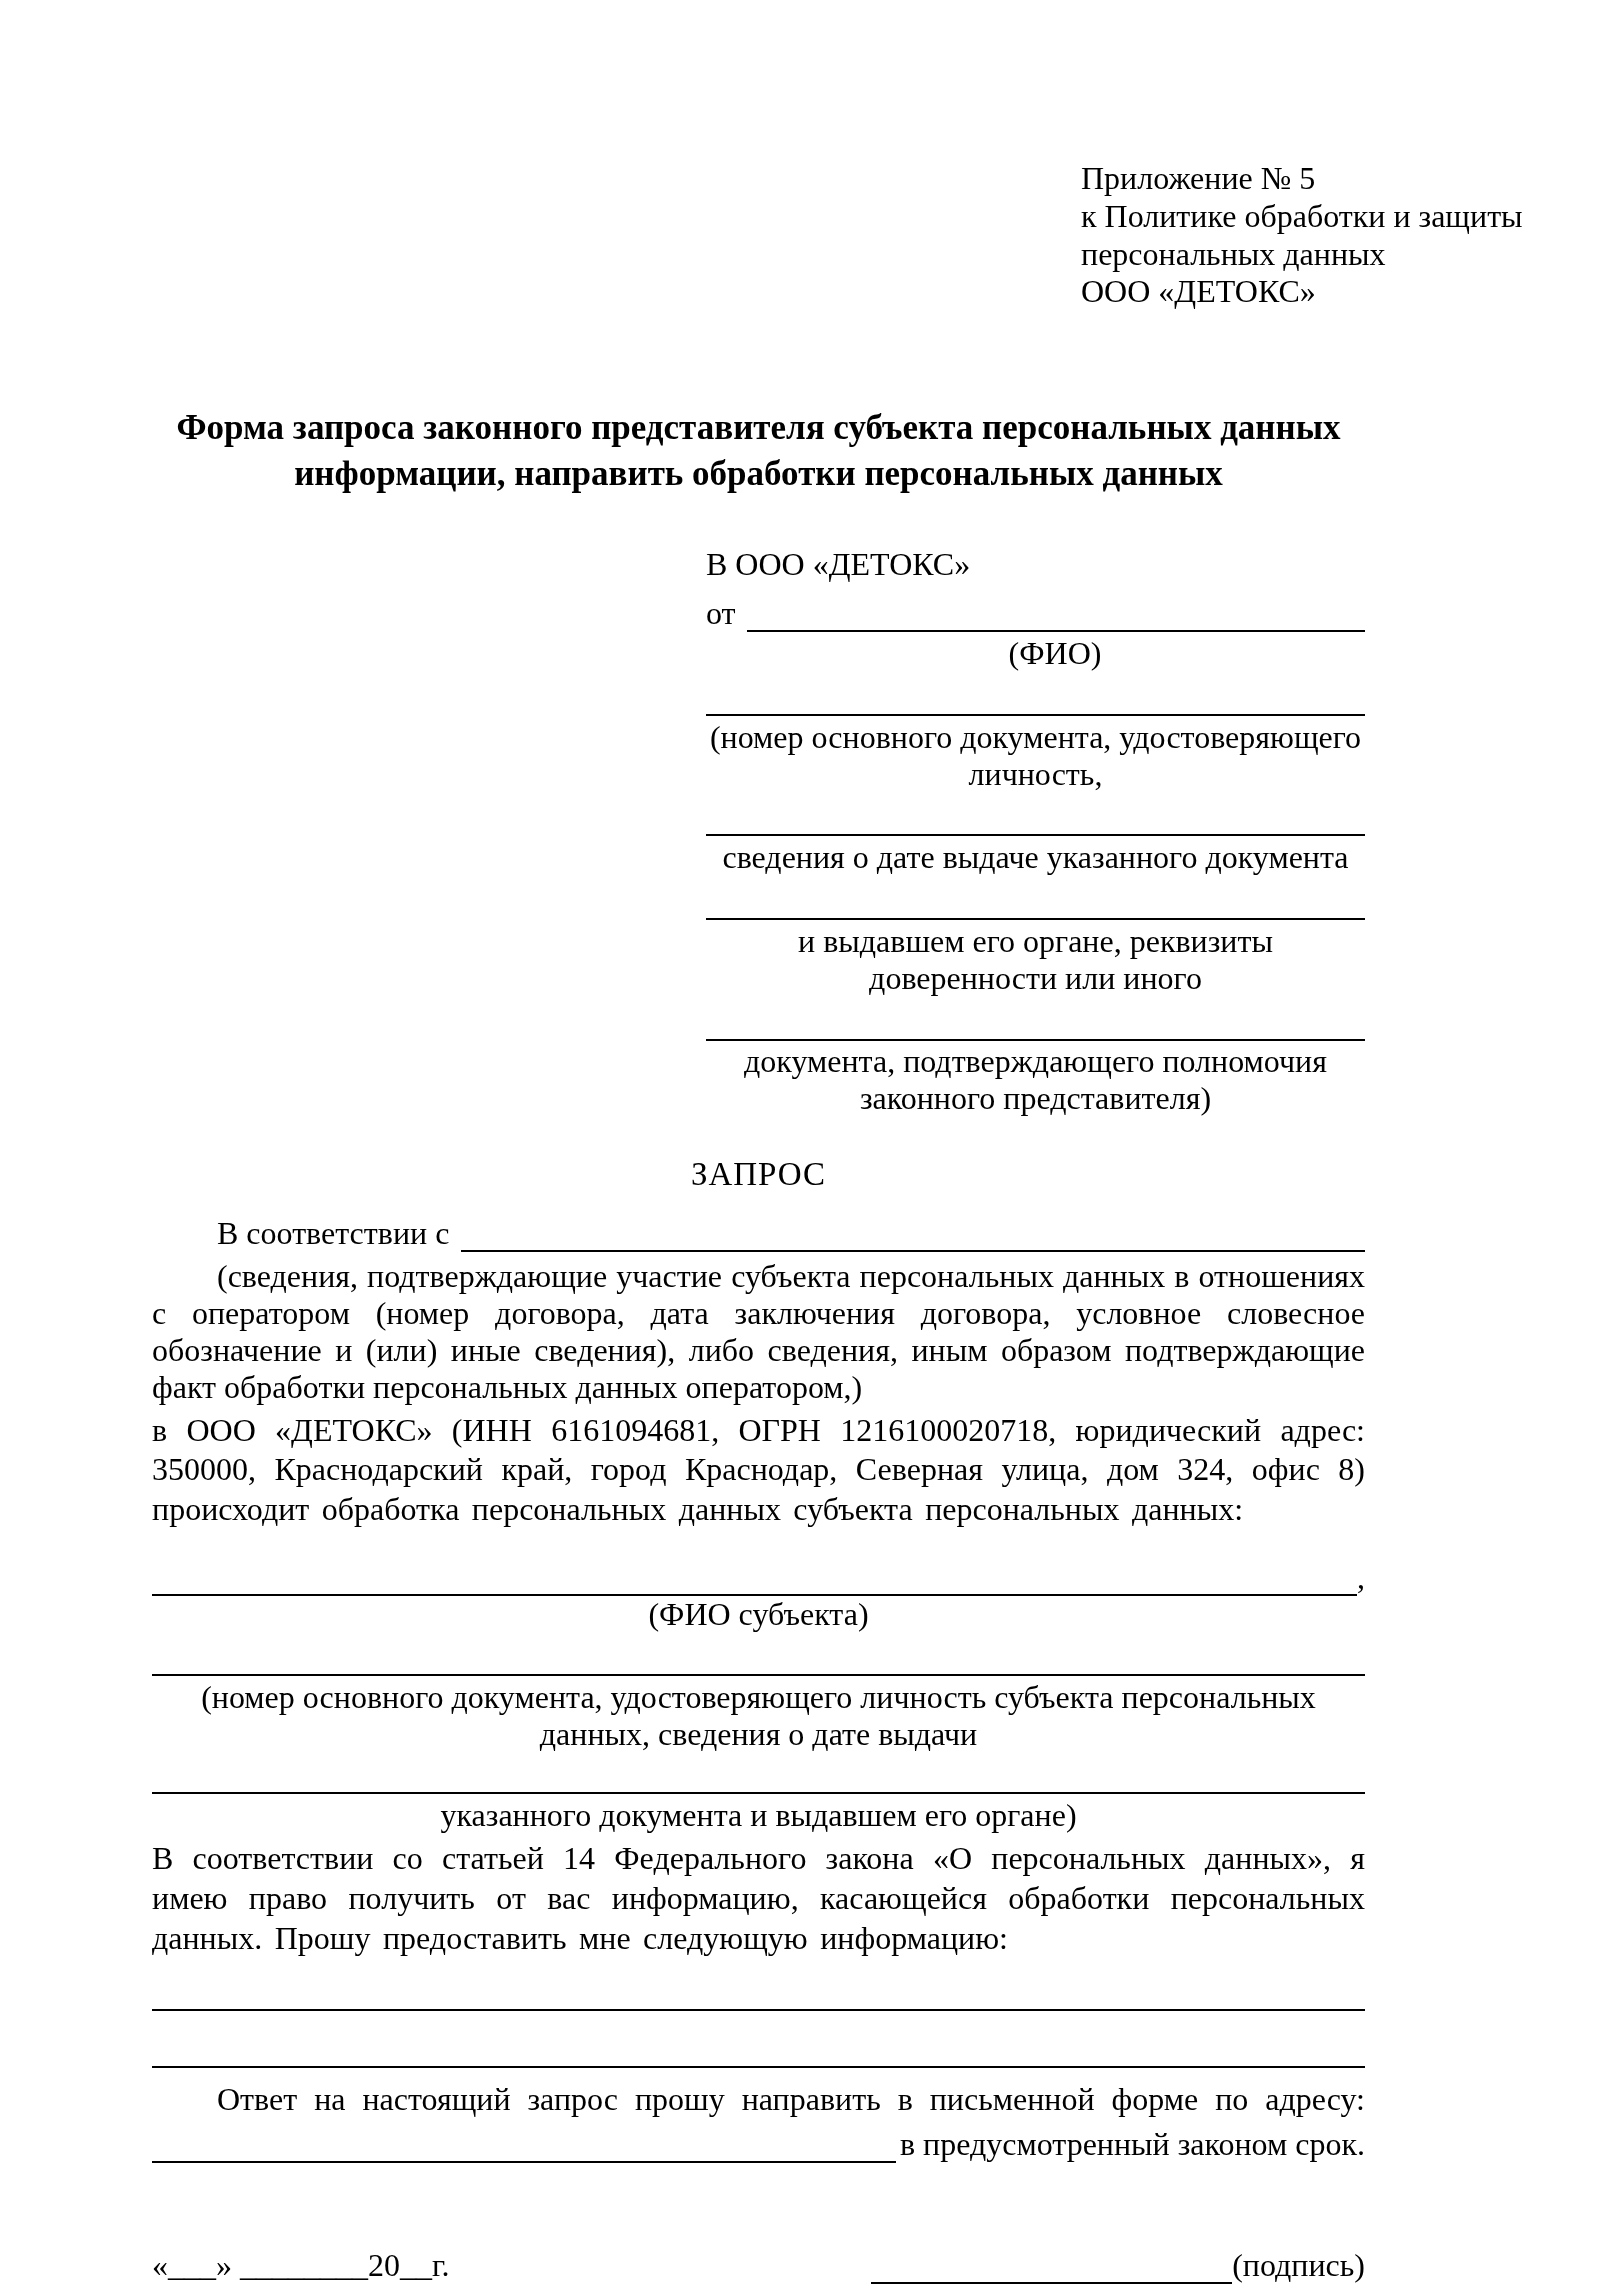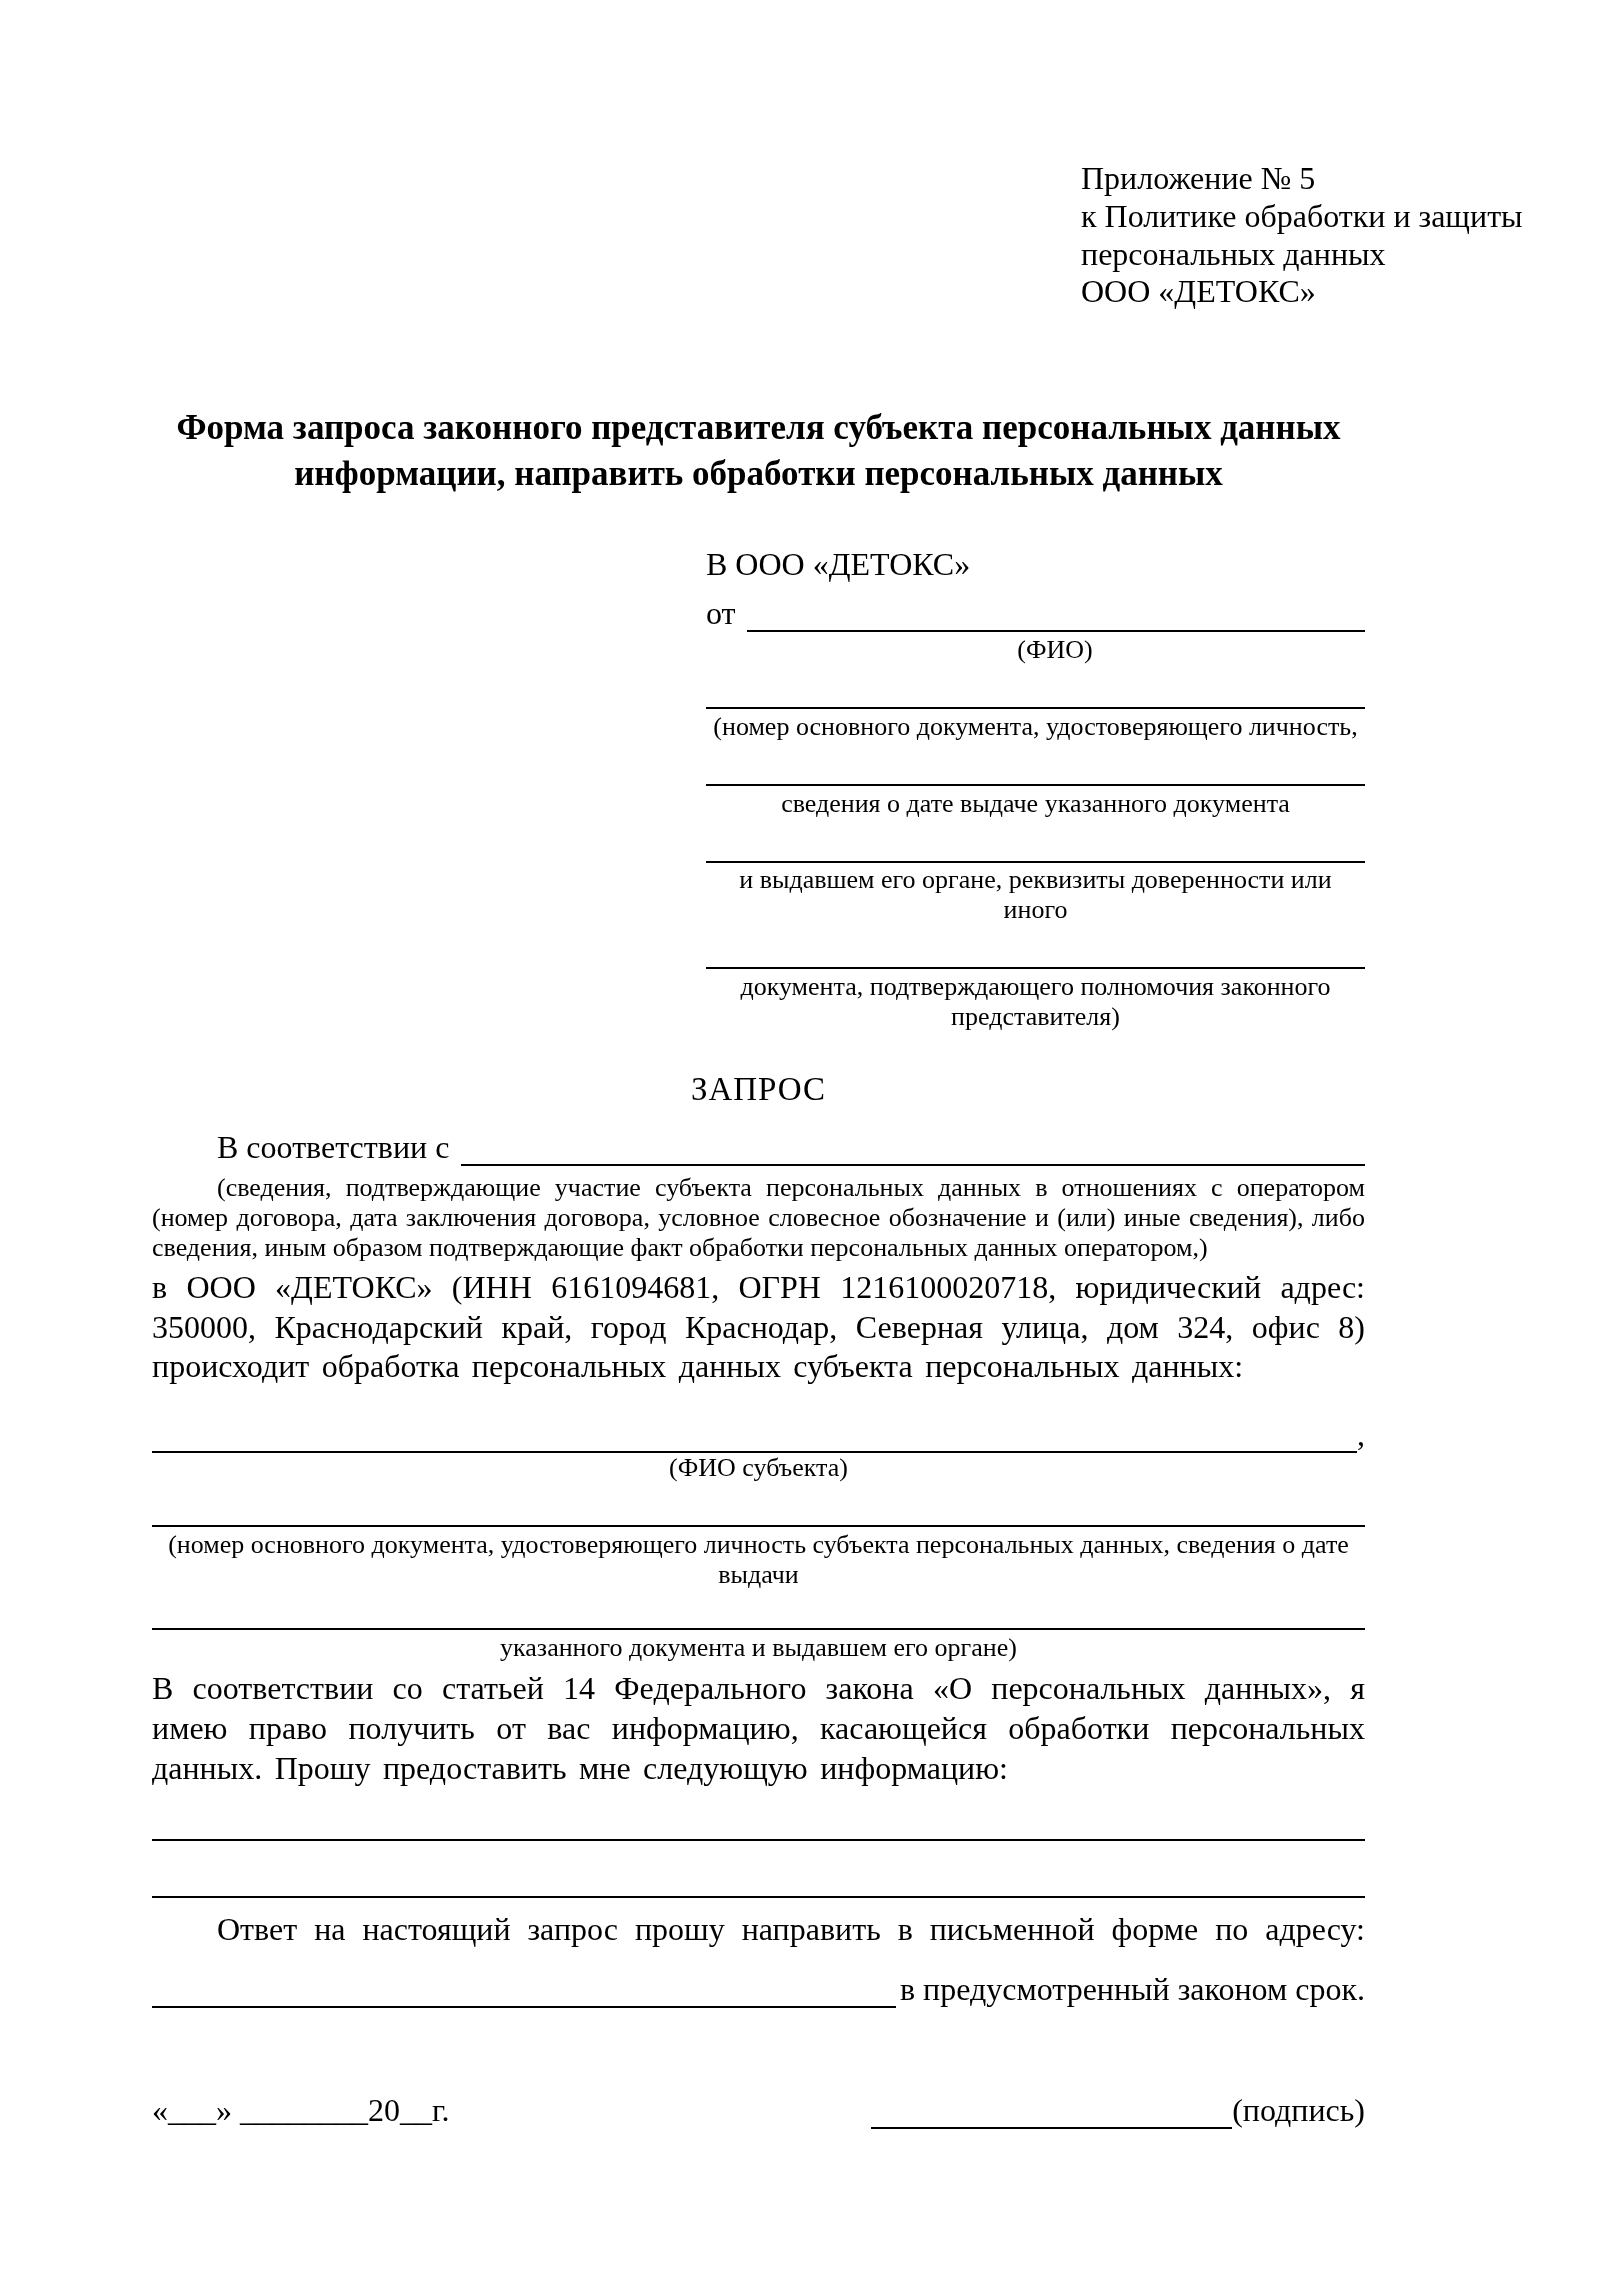--- a/index.html
+++ b/index.html
@@ -23,21 +23,21 @@
     margin-top: 94px;
     font-size: 35px;
     font-weight: bold;
     text-align: center;
     line-height: 1.32;
   }
   .addr { margin-left: 554px; margin-top: 49px; }
   .row { display: flex; align-items: flex-end; }
   .fill { flex: 1 1 auto; border-bottom: 2.9px solid #000; }
   .rule { border-bottom: 2.9px solid #000; height: 0; }
-  .cap { font-size: 26px; line-height: 1.15; }
+  .cap { font-size: 32px; line-height: 1.15; }
   .center { text-align: center; }
   .addr .from-row { margin-top: 11.8px; }
   .addr .from-row .lbl { padding-right: 11.8px; }
   .addr .cap-fio { margin-top: 2.9px; padding-left: 39px; }
   .addr .rule { margin-top: 42px; }
   .addr .cap { margin-top: 2.9px; }
   .heading { margin-top: 39px; text-align: center; font-size: 33px; letter-spacing: 1px; }
   .basis-row { margin-top: 21.6px; padding-left: 65px; }
   .basis-row .lead { white-space: nowrap; padding-right: 11.8px; }
   .basis-cap { margin-top: 6.9px; text-indent: 65px; text-align: justify; }
@@ -46,21 +46,21 @@
   .comma-row { margin-top: 29px; }
   .law-par { margin-top: 5.9px; }
   .sp-rule-1 { margin-top: 51px; }
   .sp-rule-2 { margin-top: 55px; }
   .answer-lead {
     margin-top: 13px;
     text-indent: 65px;
     text-align: justify;
     text-align-last: justify;
   }
-  .answer-row { margin-top: 23px; }
+  .answer-row { margin-top: 8px; }
   .answer-row .tail { white-space: nowrap; padding-left: 3.9px; }
   .footer-row {
     margin-top: 84px;
     display: flex;
     align-items: flex-end;
     justify-content: space-between;
     gap: 15px;
   }
   .sig { display: flex; align-items: flex-end; }
   .sigline { width: 361px; border-bottom: 2.9px solid #000; }

